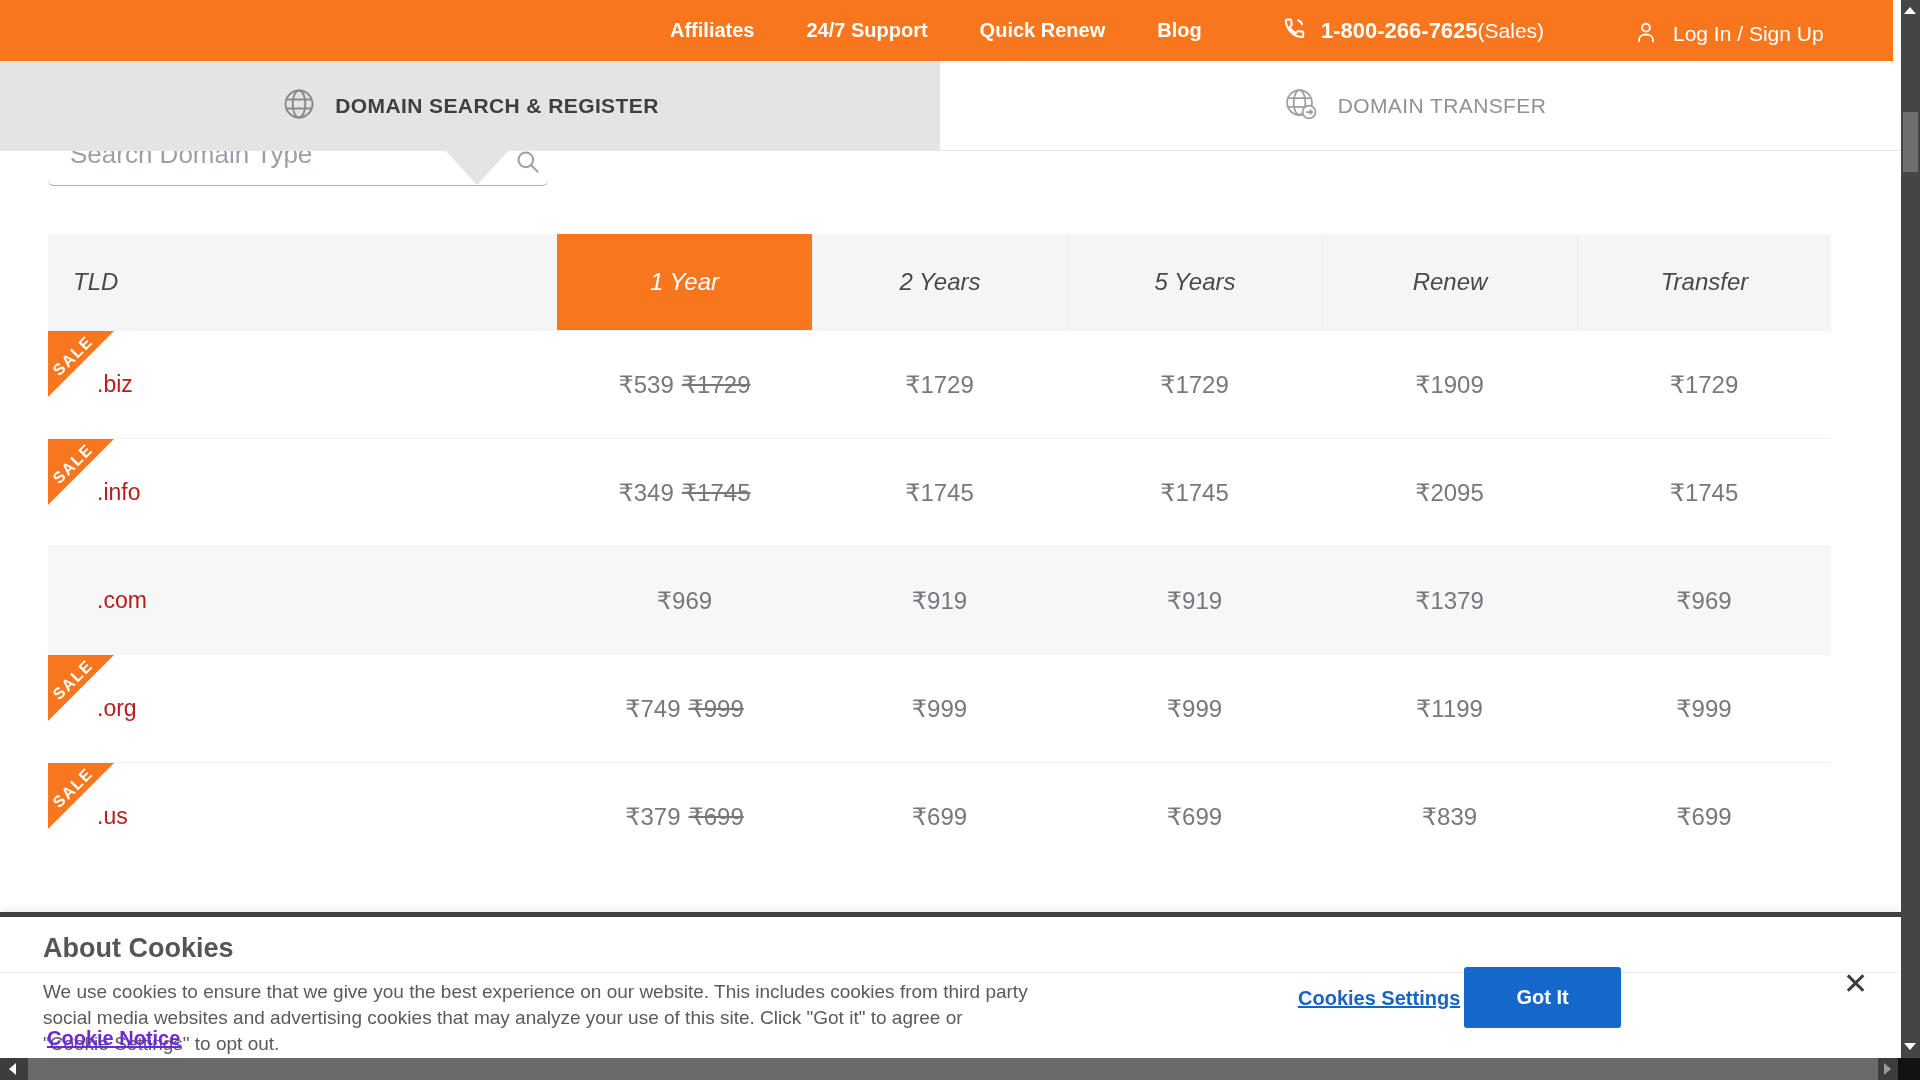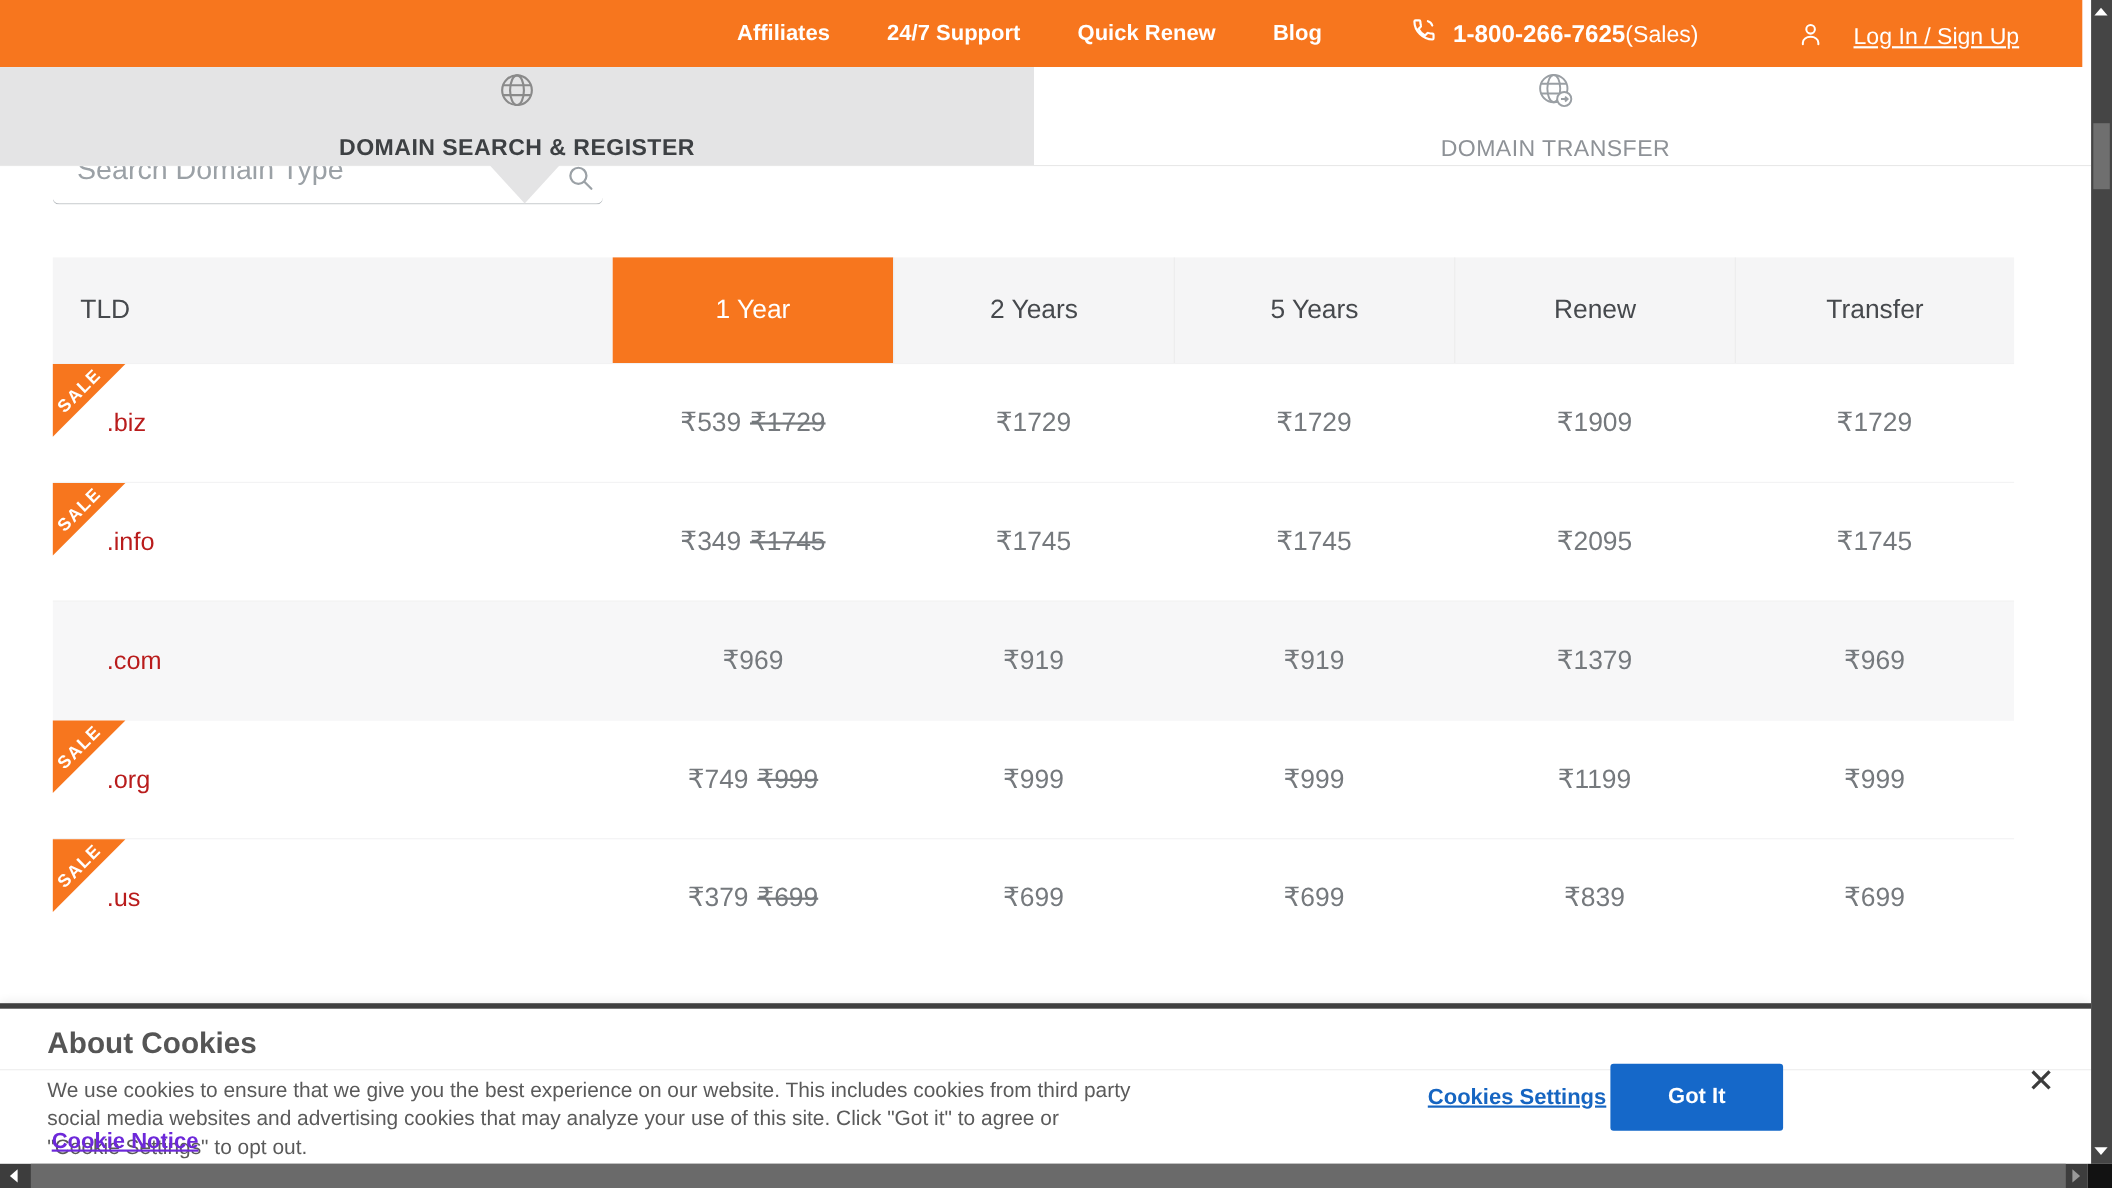--- a/index.html
+++ b/index.html
@@ -6,45 +6,45 @@
   .stage{position:relative;width:1920px;height:1080px;background:#fff;overflow:hidden;
          font-family:"Liberation Sans","DejaVu Sans",sans-serif;}
 
   
   .topbar{position:absolute;left:0;top:0;width:1893px;height:61px;background:#F7761E;color:#fff;}
   .topnav{position:absolute;left:670px;top:0;height:61px;display:flex;align-items:center;gap:52px;}
   .topnav .navitem{font-size:20px;font-weight:700;cursor:pointer;white-space:nowrap;}
   .phonegroup{position:absolute;left:1280px;top:0;height:61px;display:flex;align-items:center;gap:13px;}
   .phonenum{font-size:22px;font-weight:700;}
   .phonenum .sales{font-weight:400;font-size:21px;}
-  .logingroup{position:absolute;left:1633px;top:0;height:67px;display:flex;align-items:center;gap:26px;text-decoration:underline;}
+  .logingroup{position:absolute;left:1633px;top:0;height:67px;display:flex;align-items:center;gap:14px;}
   .logintext{font-size:21px;font-weight:400;}
 
   
   .tabbar{position:absolute;left:0;top:61px;width:1901px;height:89px;background:#fff;
           border-bottom:1px solid #e8e8e8;z-index:4;}
-  .tab{position:absolute;top:0;height:89px;display:flex;align-items:center;justify-content:center;gap:18px;cursor:pointer;flex-direction:column;}
+  .tab{position:absolute;top:0;height:89px;display:flex;align-items:center;justify-content:center;gap:18px;cursor:pointer;}
   .tab-left{left:0;width:940px;background:#E4E4E5;}
   .tab-right{left:940px;width:948px;background:#fff;text-align:right;}
   .tab-label{font-size:21px;font-weight:600;letter-spacing:.4px;color:#3d4043;white-space:nowrap;}
   .tab-right .tab-label{color:#8e9297;font-weight:400;}
   .tab-notch{position:absolute;left:445px;top:150px;width:0;height:0;z-index:5;
              border-left:32px solid transparent;border-right:32px solid transparent;
              border-top:35px solid #E4E4E5;}
 
   
   .search-input{position:absolute;left:48px;top:124px;width:478px;height:61px;z-index:1;
                 border:none;border-bottom:1px solid #a9aeb3;outline:none;background:transparent;
                 font-family:inherit;font-size:26px;color:#555;padding:0 0 0 22px;border-radius:0 0 6px 6px;}
   .search-input::placeholder{color:#9ba1a6;opacity:1;}
   .search-glyph{position:absolute;left:514px;top:148px;z-index:6;}
 
   
   .ptable{position:absolute;left:48px;top:234px;width:1783px;}
-  .phead{display:flex;height:96px;}
+  .phead{display:flex;height:96px;font-style:italic;}
   .th{background:#F5F5F6;display:flex;align-items:center;justify-content:center;
       font-size:24px;color:#46494d;cursor:pointer;}
   .th.c0{width:509px;justify-content:flex-start;padding-left:25px;box-sizing:border-box;cursor:default;}
   .th.c1,.th.c2,.th.c3,.th.c4{width:255px;}
   .th.c5{width:254px;}
   .th.sep{border-left:1px solid #ececec;box-sizing:border-box;}
   .th.active{background:#F7761E;color:#fff;}
   .prow{display:flex;height:107px;align-items:center;position:relative;background:#fff;border-top:1px solid #f2f2f3;}
   .prow.shade{background:#F7F7F8;border-top:1px solid #f2f2f3;}
   .td-tld{width:509px;padding-left:49px;box-sizing:border-box;font-size:23px;color:#b91c1c;}

